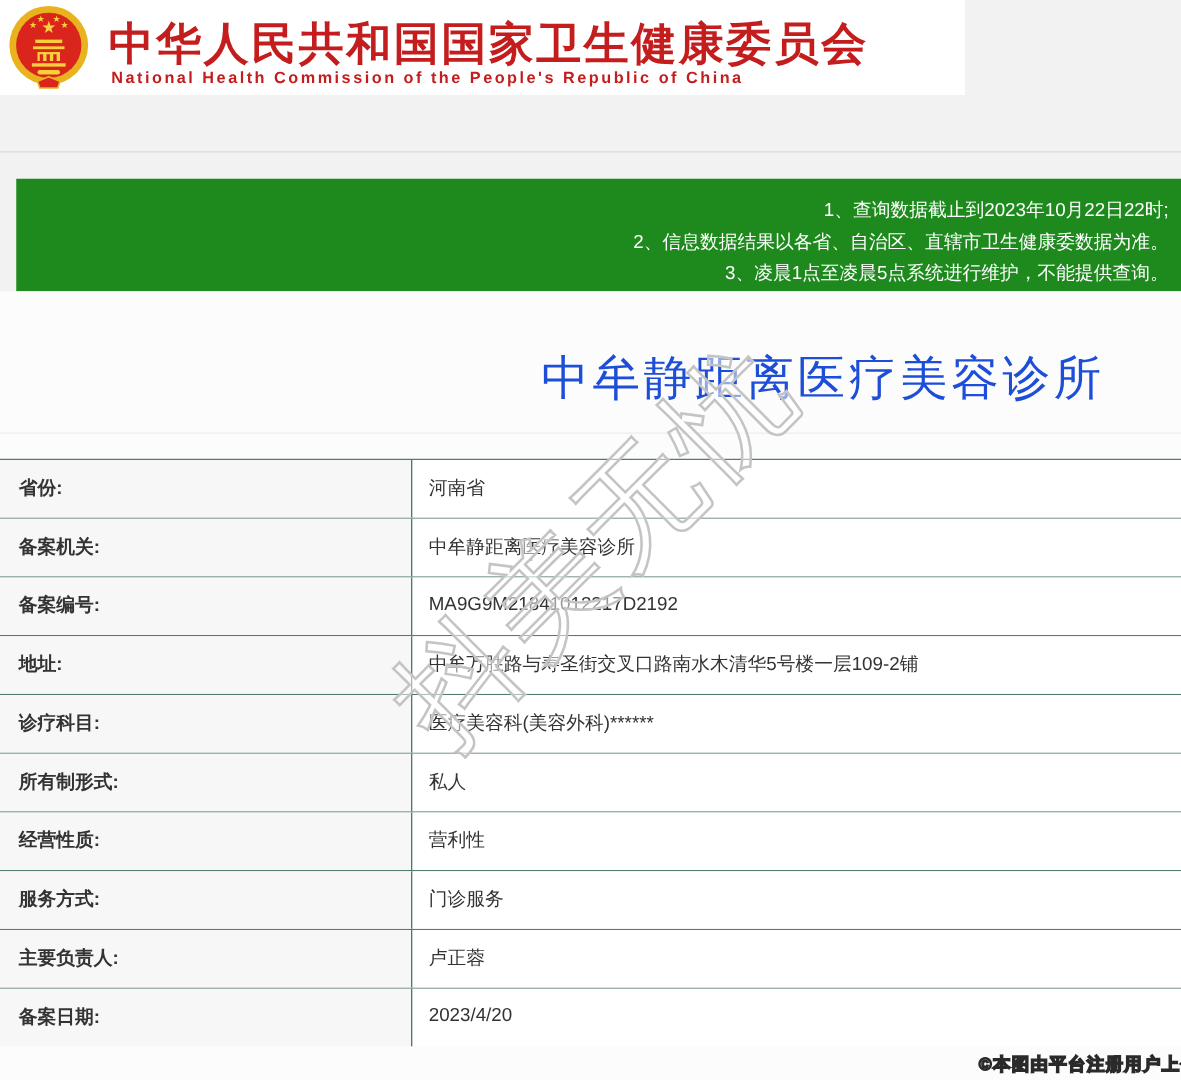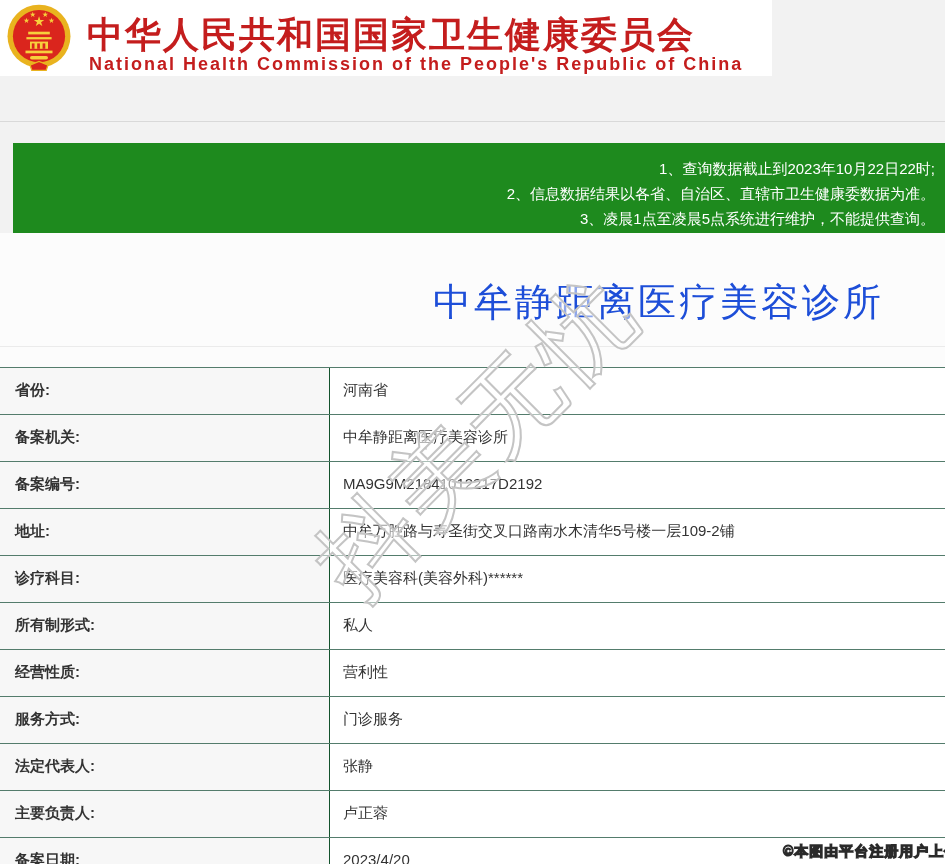--- a/index.html
+++ b/index.html
@@ -8,21 +8,21 @@
     background:#f2f2f2;font-family:"Liberation Sans","DejaVu Sans",sans-serif;
   }
   
   .header-white{position:absolute;left:0;top:0;width:772px;height:76px;background:#ffffff;}
   .emblem{position:absolute;left:6px;top:2px;width:66px;height:72px;}
   .site-title-cn{
     position:absolute;left:87px;top:11px;font-size:36px;font-weight:bold;
     letter-spacing:2px;color:#c41d1d;white-space:nowrap;
   }
   .site-title-en{
-    position:absolute;left:89px;top:54px;font-size:18px;font-weight:bold;
+    position:absolute;left:89px;top:54px;font-size:13px;font-weight:bold;
     letter-spacing:2px;color:#c41d1d;white-space:nowrap;
   }
   .header-rule{position:absolute;left:0;top:121px;width:945px;height:1px;background:#d9d9d9;}
   
   .notice{
     position:absolute;left:13px;top:143px;width:932px;height:90px;
     background:#1e8a1e;box-sizing:border-box;padding:13px 10px 0 75px;
     color:#ffffff;font-size:15px;line-height:25px;text-align:right;
   }
   .notice div{white-space:nowrap;}
@@ -125,24 +125,20 @@
     </div>
     <div class="row">
       <div class="row-label">经营性质:</div>
       <div class="row-value">营利性</div>
     </div>
     <div class="row">
       <div class="row-label">服务方式:</div>
       <div class="row-value">门诊服务</div>
     </div>
     <div class="row">
-      <div class="row-label">法定代表人:</div>
-      <div class="row-value">张静</div>
-    </div>
-    <div class="row">
       <div class="row-label">主要负责人:</div>
       <div class="row-value">卢正蓉</div>
     </div>
     <div class="row">
       <div class="row-label">备案日期:</div>
       <div class="row-value">2023/4/20</div>
     </div>
   </div>
 
   <div class="diagonal-watermark">抖美无忧</div>

